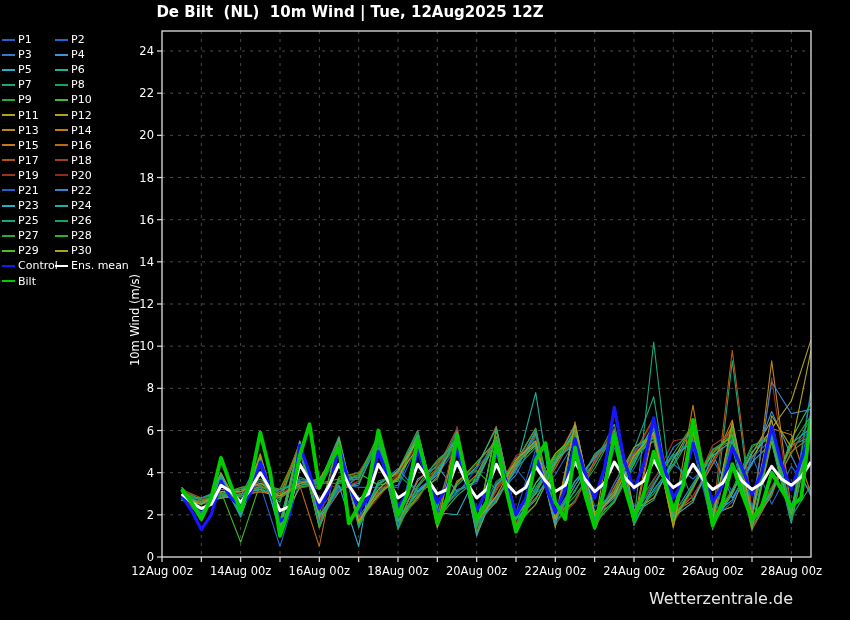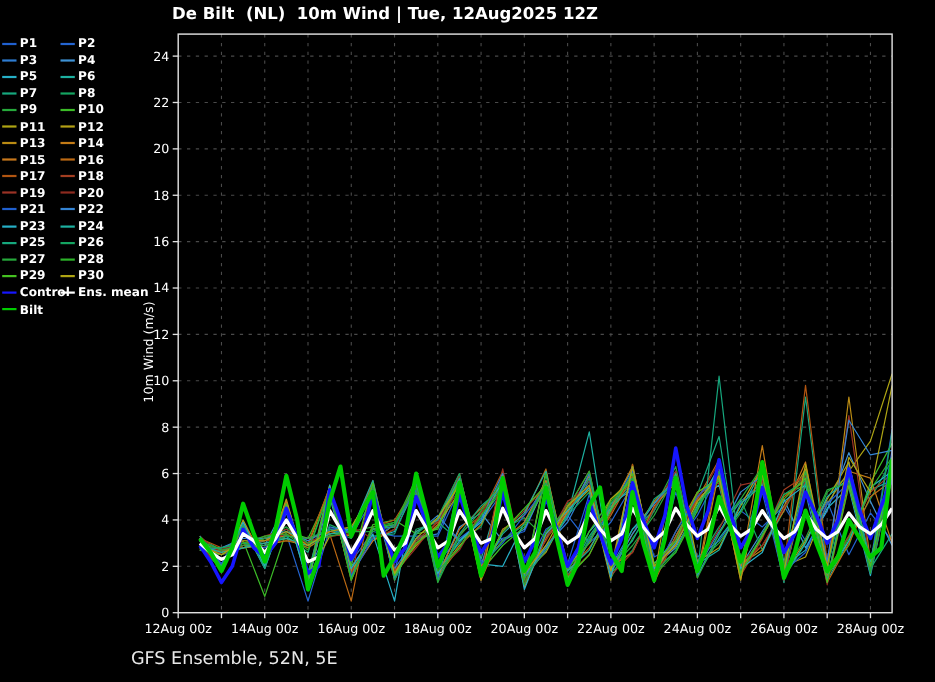--- a/index.html
+++ b/index.html
@@ -2,21 +2,21 @@
 <html><head>
 <meta charset="utf-8">
 <style>
   html,body{margin:0;padding:0;background:#000;}
   .stage{position:relative;width:850px;height:620px;background:#000;overflow:hidden;
          font-family:"DejaVu Sans","Liberation Sans",sans-serif;}
   .title{position:absolute;left:0;top:3px;width:700px;text-align:center;color:#fff;
          font-size:15px;font-weight:bold;white-space:pre;}
   .legend{position:absolute;left:2px;top:32px;display:grid;grid-template-columns:53px auto;
           grid-auto-rows:15.1px;color:#fff;font-size:11px;}
-  .legend .item{display:flex;align-items:center;white-space:nowrap;font-weight:bold;}
+  .legend .item{display:flex;align-items:center;white-space:nowrap;}
   .legend .sw{display:inline-block;width:13px;height:2px;margin-right:3px;flex:0 0 13px;}
   .foot{position:absolute;color:#e8e8e8;font-size:16px;top:589px;}
   .foot-l{left:119px;}
   .foot-r{left:530px;width:263px;text-align:right;}
   .xaxis-label{position:absolute;left:380px;top:579px;width:215px;text-align:center;
                color:#fff;font-size:11.5px;}
   .yaxis-label{position:absolute;left:70px;top:313px;width:130px;height:14px;text-align:center;
                color:#fff;font-size:11.5px;transform:rotate(-90deg);}
   svg{position:absolute;left:0;top:0;}
 </style>
@@ -276,14 +276,14 @@
       <text x="240.66666666666669" y="575" fill="#ffffff" text-anchor="middle" font-size="11.5" font-family="&quot;DejaVu Sans&quot;,&quot;Liberation Sans&quot;,sans-serif">14Aug 00z</text>
       <text x="319.33333333333337" y="575" fill="#ffffff" text-anchor="middle" font-size="11.5" font-family="&quot;DejaVu Sans&quot;,&quot;Liberation Sans&quot;,sans-serif">16Aug 00z</text>
       <text x="398" y="575" fill="#ffffff" text-anchor="middle" font-size="11.5" font-family="&quot;DejaVu Sans&quot;,&quot;Liberation Sans&quot;,sans-serif">18Aug 00z</text>
       <text x="476.6666666666667" y="575" fill="#ffffff" text-anchor="middle" font-size="11.5" font-family="&quot;DejaVu Sans&quot;,&quot;Liberation Sans&quot;,sans-serif">20Aug 00z</text>
       <text x="555.3333333333334" y="575" fill="#ffffff" text-anchor="middle" font-size="11.5" font-family="&quot;DejaVu Sans&quot;,&quot;Liberation Sans&quot;,sans-serif">22Aug 00z</text>
       <text x="634" y="575" fill="#ffffff" text-anchor="middle" font-size="11.5" font-family="&quot;DejaVu Sans&quot;,&quot;Liberation Sans&quot;,sans-serif">24Aug 00z</text>
       <text x="712.6666666666667" y="575" fill="#ffffff" text-anchor="middle" font-size="11.5" font-family="&quot;DejaVu Sans&quot;,&quot;Liberation Sans&quot;,sans-serif">26Aug 00z</text>
       <text x="791.3333333333334" y="575" fill="#ffffff" text-anchor="middle" font-size="11.5" font-family="&quot;DejaVu Sans&quot;,&quot;Liberation Sans&quot;,sans-serif">28Aug 00z</text>
     </svg>
   <div class="yaxis-label">10m Wind (m/s)</div>
-  <div class="foot foot-l">GFS Ensemble, 52N, 5E</div>
+  <div class="foot foot-r">Wetterzentrale.de</div>
 </div>
 
 </body></html>

